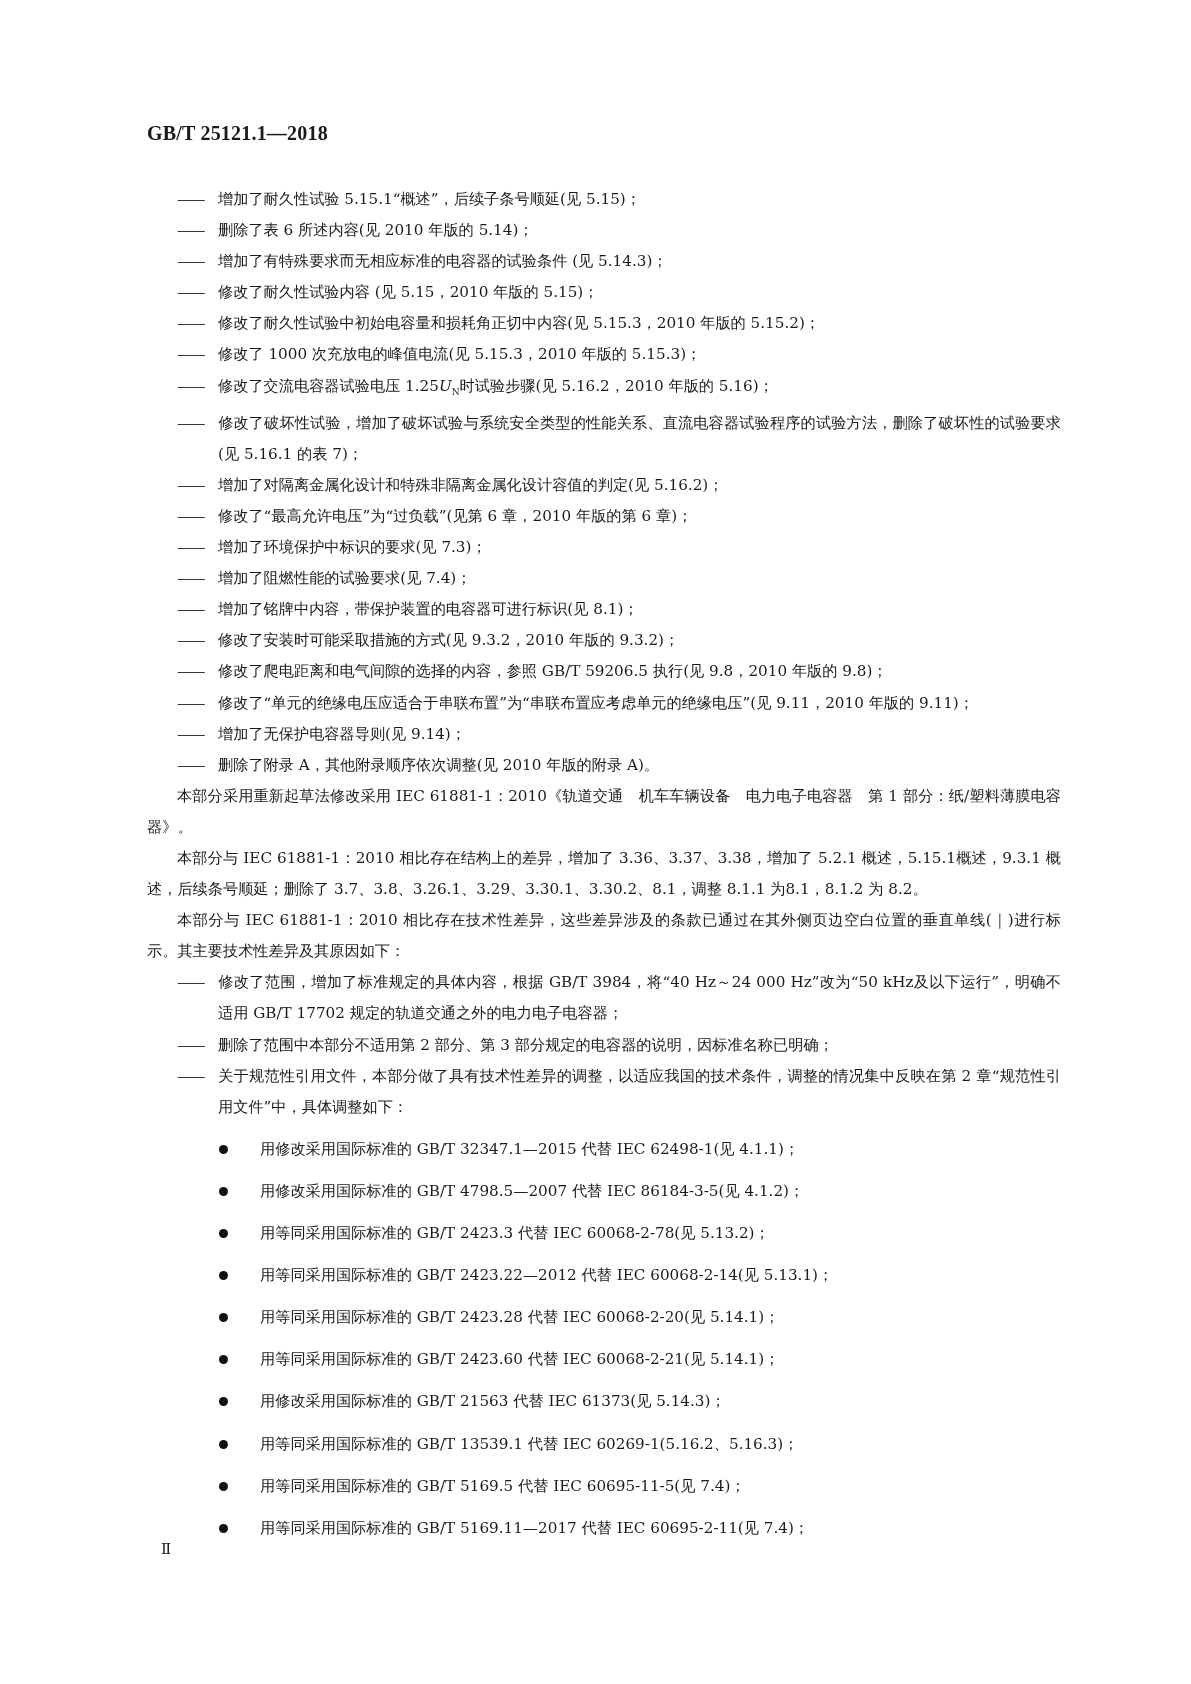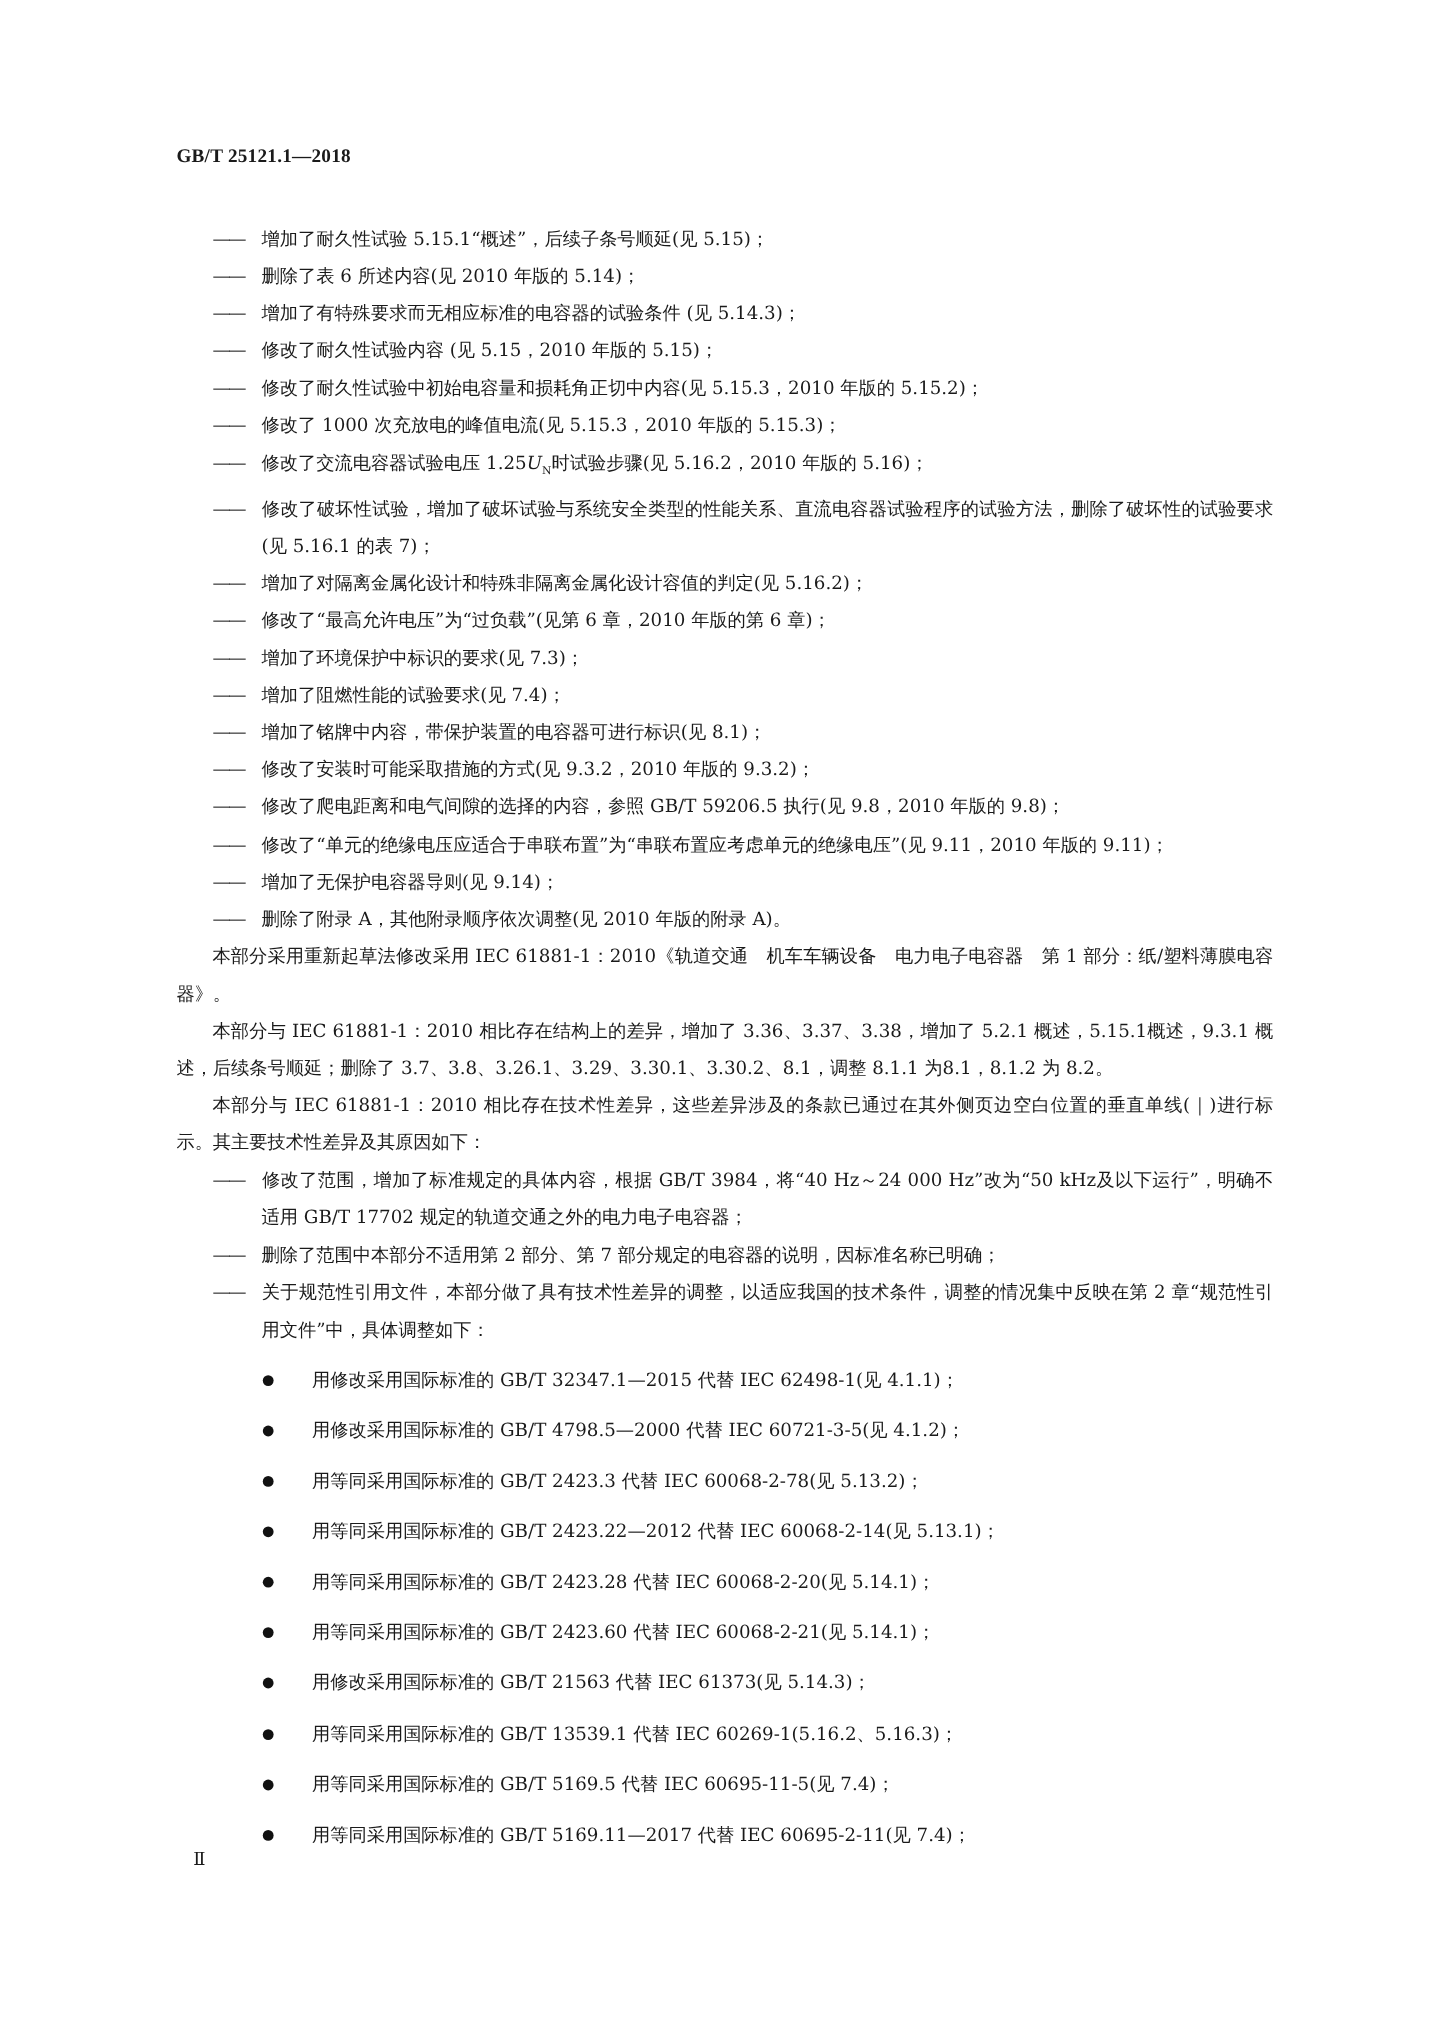--- a/index.html
+++ b/index.html
@@ -1,18 +1,18 @@
 <!DOCTYPE html>
 <html><head>
 <meta charset="utf-8">
 <style>
   html, body { margin: 0; padding: 0; background: #ffffff; }
   body { width: 1191px; height: 1684px; position: relative; overflow: hidden;
          font-family: "DejaVu Serif", "Liberation Serif", serif; color: #1a1a1a; }
-  .header { position: absolute; left: 147px; top: 122px; font-size: 16px; font-weight: bold;
+  .header { position: absolute; left: 147px; top: 122px; font-size: 20px; font-weight: bold;
             font-family: "Liberation Serif", "DejaVu Serif", serif; letter-spacing: 0.2px; }
   .body-wrap { position: absolute; left: 147px; top: 184px; width: 914px; font-size: 15.2px; line-height: 31.1px; }
   .dash-item { position: relative; padding-left: 71px; text-indent: -41px; margin: 0; text-align: justify; }
   .dash-item .dash { display: inline-block; width: 41px; text-indent: 0; letter-spacing: -2px; color: #333; }
   .para { margin: 0; text-indent: 30px; text-align: justify; }
   .bullet-item { position: relative; padding-left: 102px; margin: 11px; }
   .bullet-item .dot { position: absolute; left: 61px; top: 11px; width: 9px; height: 9px; border-radius: 50%; background: #111; }
   .footer { position: absolute; left: 161px; top: 1540px; font-size: 15px;
             font-family: "Liberation Serif", "DejaVu Serif", serif; }
 </style>
@@ -40,26 +40,26 @@
       <p class="dash-item"><span class="dash">——</span><span>修改了爬电距离和电气间隙的选择的内容，参照 GB/T 59206.5 执行(见 9.8，2010 年版的 9.8)；</span></p>
       <p class="dash-item"><span class="dash">——</span><span>修改了“单元的绝缘电压应适合于串联布置”为“串联布置应考虑单元的绝缘电压”(见 9.11，2010 年版的 9.11)；</span></p>
       <p class="dash-item"><span class="dash">——</span><span>增加了无保护电容器导则(见 9.14)；</span></p>
       <p class="dash-item"><span class="dash">——</span><span>删除了附录 A，其他附录顺序依次调整(见 2010 年版的附录 A)。</span></p>
     </div>
   <p class="para">本部分采用重新起草法修改采用 IEC 61881-1：2010《轨道交通　机车车辆设备　电力电子电容器　第 1 部分：纸/塑料薄膜电容器》。</p>
   <p class="para">本部分与 IEC 61881-1：2010 相比存在结构上的差异，增加了 3.36、3.37、3.38，增加了 5.2.1 概述，5.15.1概述，9.3.1 概述，后续条号顺延；删除了 3.7、3.8、3.26.1、3.29、3.30.1、3.30.2、8.1，调整 8.1.1 为8.1，8.1.2 为 8.2。</p>
   <p class="para">本部分与 IEC 61881-1：2010 相比存在技术性差异，这些差异涉及的条款已通过在其外侧页边空白位置的垂直单线(｜)进行标示。其主要技术性差异及其原因如下：</p>
   <div id="tech-diff-list">
       <p class="dash-item"><span class="dash">——</span><span>修改了范围，增加了标准规定的具体内容，根据 GB/T 3984，将“40 Hz～24 000 Hz”改为“50 kHz及以下运行”，明确不适用 GB/T 17702 规定的轨道交通之外的电力电子电容器；</span></p>
-      <p class="dash-item"><span class="dash">——</span><span>删除了范围中本部分不适用第 2 部分、第 7 部分规定的电容器的说明，因标准名称已明确；</span></p>
+      <p class="dash-item"><span class="dash">——</span><span>删除了范围中本部分不适用第 2 部分、第 3 部分规定的电容器的说明，因标准名称已明确；</span></p>
       <p class="dash-item"><span class="dash">——</span><span>关于规范性引用文件，本部分做了具有技术性差异的调整，以适应我国的技术条件，调整的情况集中反映在第 2 章“规范性引用文件”中，具体调整如下：</span></p>
     </div>
   <div id="replacement-list">
       <p class="bullet-item"><span class="dot"></span><span>用修改采用国际标准的 GB/T 32347.1—2015 代替 IEC 62498-1(见 4.1.1)；</span></p>
-      <p class="bullet-item"><span class="dot"></span><span>用修改采用国际标准的 GB/T 4798.5—2000 代替 IEC 60721-3-5(见 4.1.2)；</span></p>
+      <p class="bullet-item"><span class="dot"></span><span>用修改采用国际标准的 GB/T 4798.5—2007 代替 IEC 86184-3-5(见 4.1.2)；</span></p>
       <p class="bullet-item"><span class="dot"></span><span>用等同采用国际标准的 GB/T 2423.3 代替 IEC 60068-2-78(见 5.13.2)；</span></p>
       <p class="bullet-item"><span class="dot"></span><span>用等同采用国际标准的 GB/T 2423.22—2012 代替 IEC 60068-2-14(见 5.13.1)；</span></p>
       <p class="bullet-item"><span class="dot"></span><span>用等同采用国际标准的 GB/T 2423.28 代替 IEC 60068-2-20(见 5.14.1)；</span></p>
       <p class="bullet-item"><span class="dot"></span><span>用等同采用国际标准的 GB/T 2423.60 代替 IEC 60068-2-21(见 5.14.1)；</span></p>
       <p class="bullet-item"><span class="dot"></span><span>用修改采用国际标准的 GB/T 21563 代替 IEC 61373(见 5.14.3)；</span></p>
       <p class="bullet-item"><span class="dot"></span><span>用等同采用国际标准的 GB/T 13539.1 代替 IEC 60269-1(5.16.2、5.16.3)；</span></p>
       <p class="bullet-item"><span class="dot"></span><span>用等同采用国际标准的 GB/T 5169.5 代替 IEC 60695-11-5(见 7.4)；</span></p>
       <p class="bullet-item"><span class="dot"></span><span>用等同采用国际标准的 GB/T 5169.11—2017 代替 IEC 60695-2-11(见 7.4)；</span></p>
     </div>
 </div>

